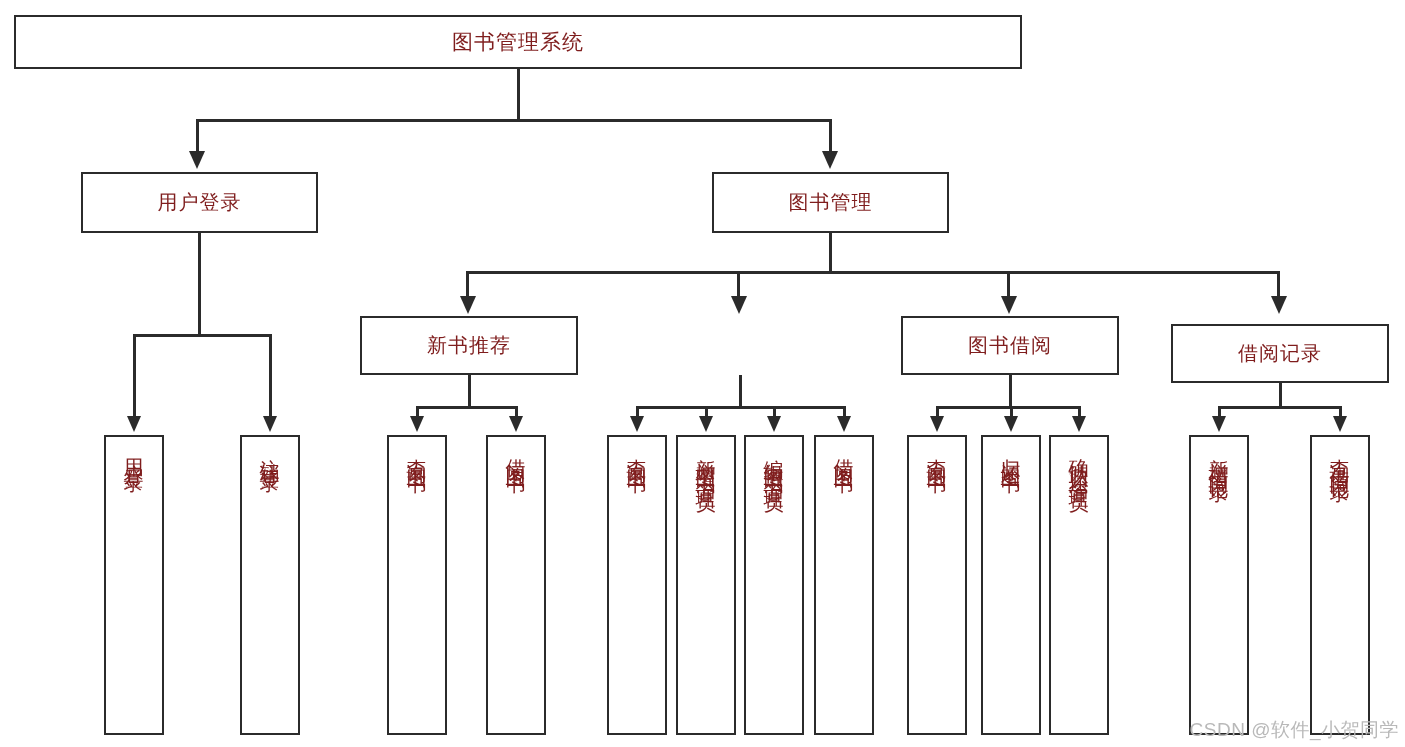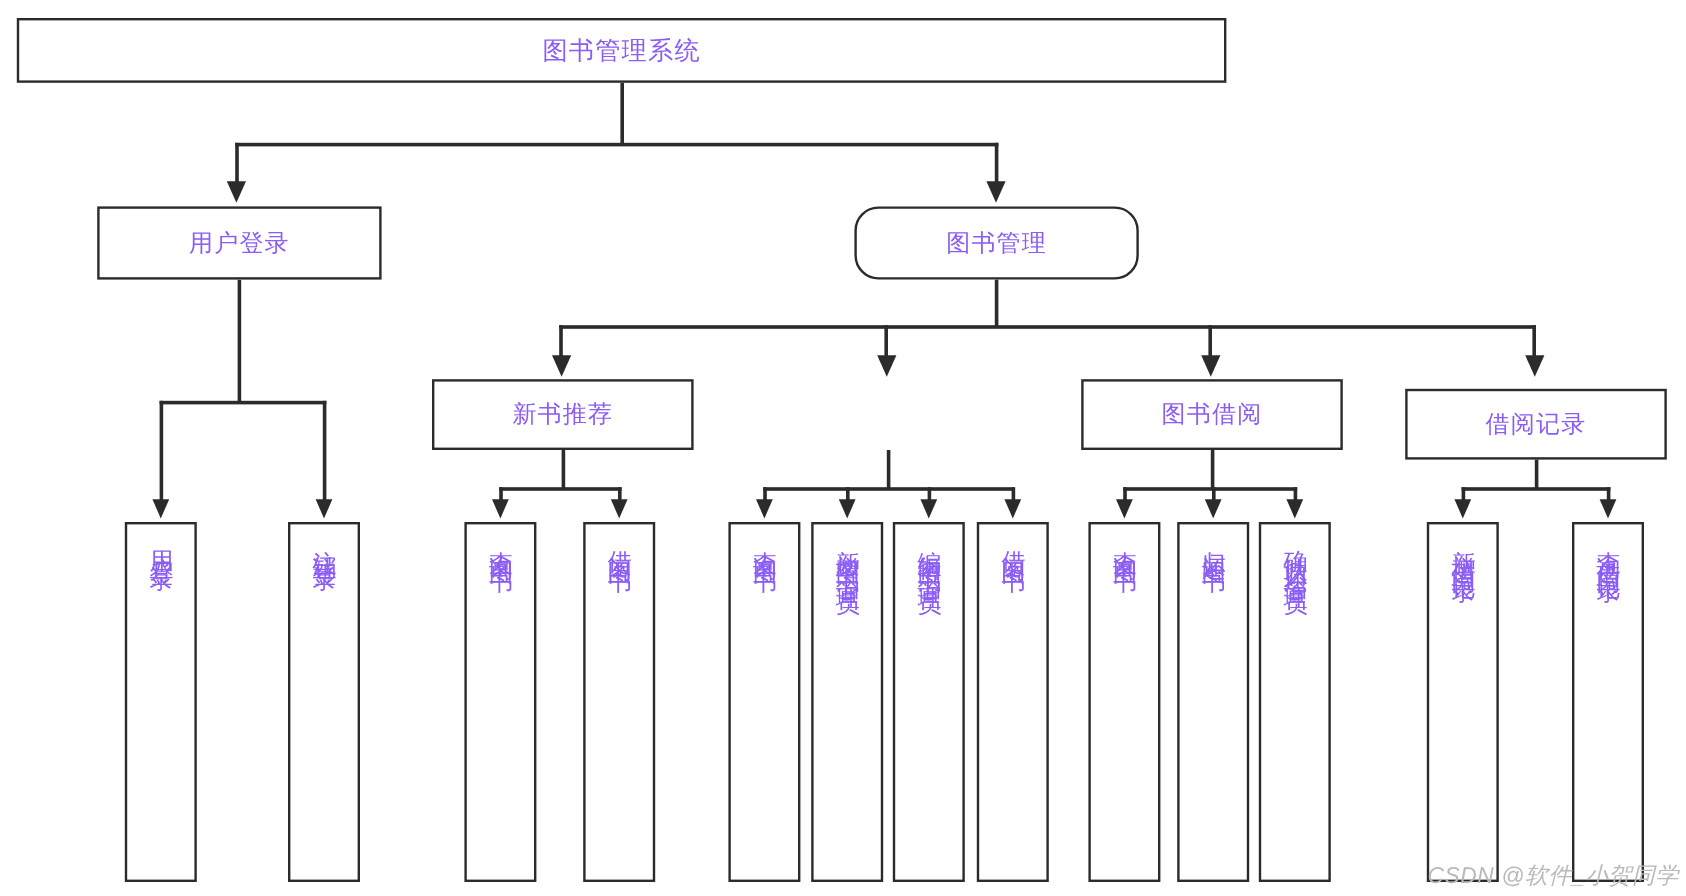--- a/index.html
+++ b/index.html
@@ -20,21 +20,21 @@
   }
   
   .node {
     position: absolute;
     box-sizing: border-box;
     border: 2px solid #2b2b2b;
     background: #ffffff;
     display: flex;
     align-items: center;
     justify-content: center;
-    color: #8b5cf6;
+    color: #7f1d1d;
     z-index: 3;
   }
   .node.root {
     font-size: 21px;
     letter-spacing: 1px;
   }
   .node.level2 {
     font-size: 20px;
     letter-spacing: 1px;
   }
@@ -76,21 +76,20 @@
   
   #watermark {
     position: absolute;
     right: 6px;
     bottom: 4px;
     font-size: 19px;
     color: #b9b9b9;
     letter-spacing: 0.5px;
     z-index: 5;
     white-space: nowrap;
-    font-style: italic;
   }
 </style>
 </head>
 <body>
 
 <div id="canvas">
 
   <div class="node root" style="left:14px; top:15px; width:1008px; height:54px;">
     <span>图书管理系统</span>
   </div>
@@ -102,21 +101,21 @@
   <div class="conn-v" style="left:196px; top:119px; width:3px; height:34px;"></div>
   <div class="arrow" style="left:189px; top:151px;"></div>
 
   <div class="conn-v" style="left:829px; top:119px; width:3px; height:34px;"></div>
   <div class="arrow" style="left:822px; top:151px;"></div>
 
   <div class="node level2" style="left:81px; top:172px; width:237px; height:61px;">
     <span>用户登录</span>
   </div>
 
-  <div class="node level2" style="left:712px; top:172px; width:237px; height:61px;border-radius:20px;">
+  <div class="node level2" style="left:712px; top:172px; width:237px; height:61px;">
     <span>图书管理</span>
   </div>
 
   <div class="conn-v" style="left:198px; top:233px; width:3px; height:103px;"></div>
   <div class="conn-h" style="left:133px; top:334px; width:139px; height:3px;"></div>
   <div class="conn-v" style="left:133px; top:334px; width:3px; height:84px;"></div>
   <div class="arrow small" style="left:127px; top:416px;"></div>
   <div class="conn-v" style="left:269px; top:334px; width:3px; height:84px;"></div>
   <div class="arrow small" style="left:263px; top:416px;"></div>
 

